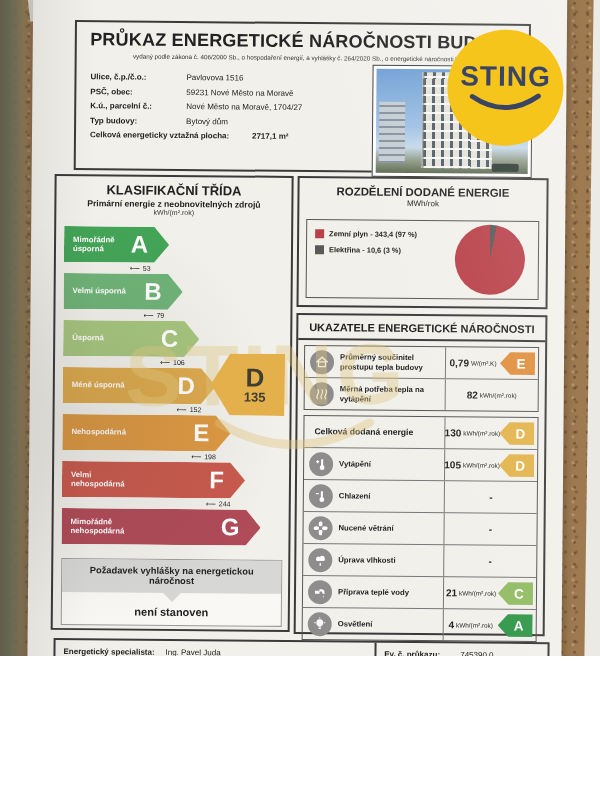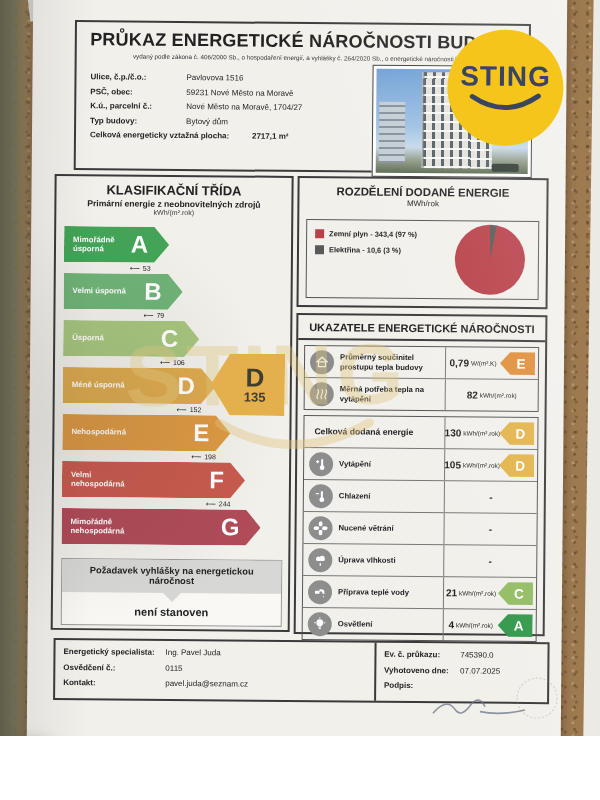--- a/index.html
+++ b/index.html
@@ -1,17 +1,17 @@
 <!DOCTYPE html>
 <html><head>
 <meta charset="utf-8">
 <style>
   html,body{margin:0;padding:0;}
   body{width:600px;height:800px;overflow:hidden;font-family:"Liberation Sans",sans-serif;}
-  .scene{position:relative;width:600px;height:736px;overflow:hidden;
+  .scene{position:relative;width:600px;height:656px;overflow:hidden;
     background-color:#9e7a51;
     background-image:
       radial-gradient(circle at 20% 30%, rgba(60,35,15,.35) 1px, transparent 2px),
       radial-gradient(circle at 70% 60%, rgba(255,230,190,.25) 1px, transparent 2px),
       radial-gradient(circle at 40% 80%, rgba(60,35,15,.28) 1px, transparent 2px);
     background-size:13px 11px,17px 13px,11px 15px;text-decoration:underline;}
   .under-paper{position:absolute;left:-12px;top:770px;width:624px;height:44px;background:#e9e7e2;transform:rotate(-.4deg);}
   .right-paper{position:absolute;left:588px;top:-10px;width:18px;height:820px;background:#eceae5;transform:rotate(.8deg);}
   .corner-sheet{position:absolute;left:28px;top:-18px;width:130px;height:32px;background:#f4f3ef;transform:rotate(-7deg);}
   .left-shade{position:absolute;left:-10px;top:-10px;width:42px;height:820px;background:linear-gradient(90deg,#565442,#6e6c55 60%,rgba(110,108,85,0));filter:blur(5px);}

